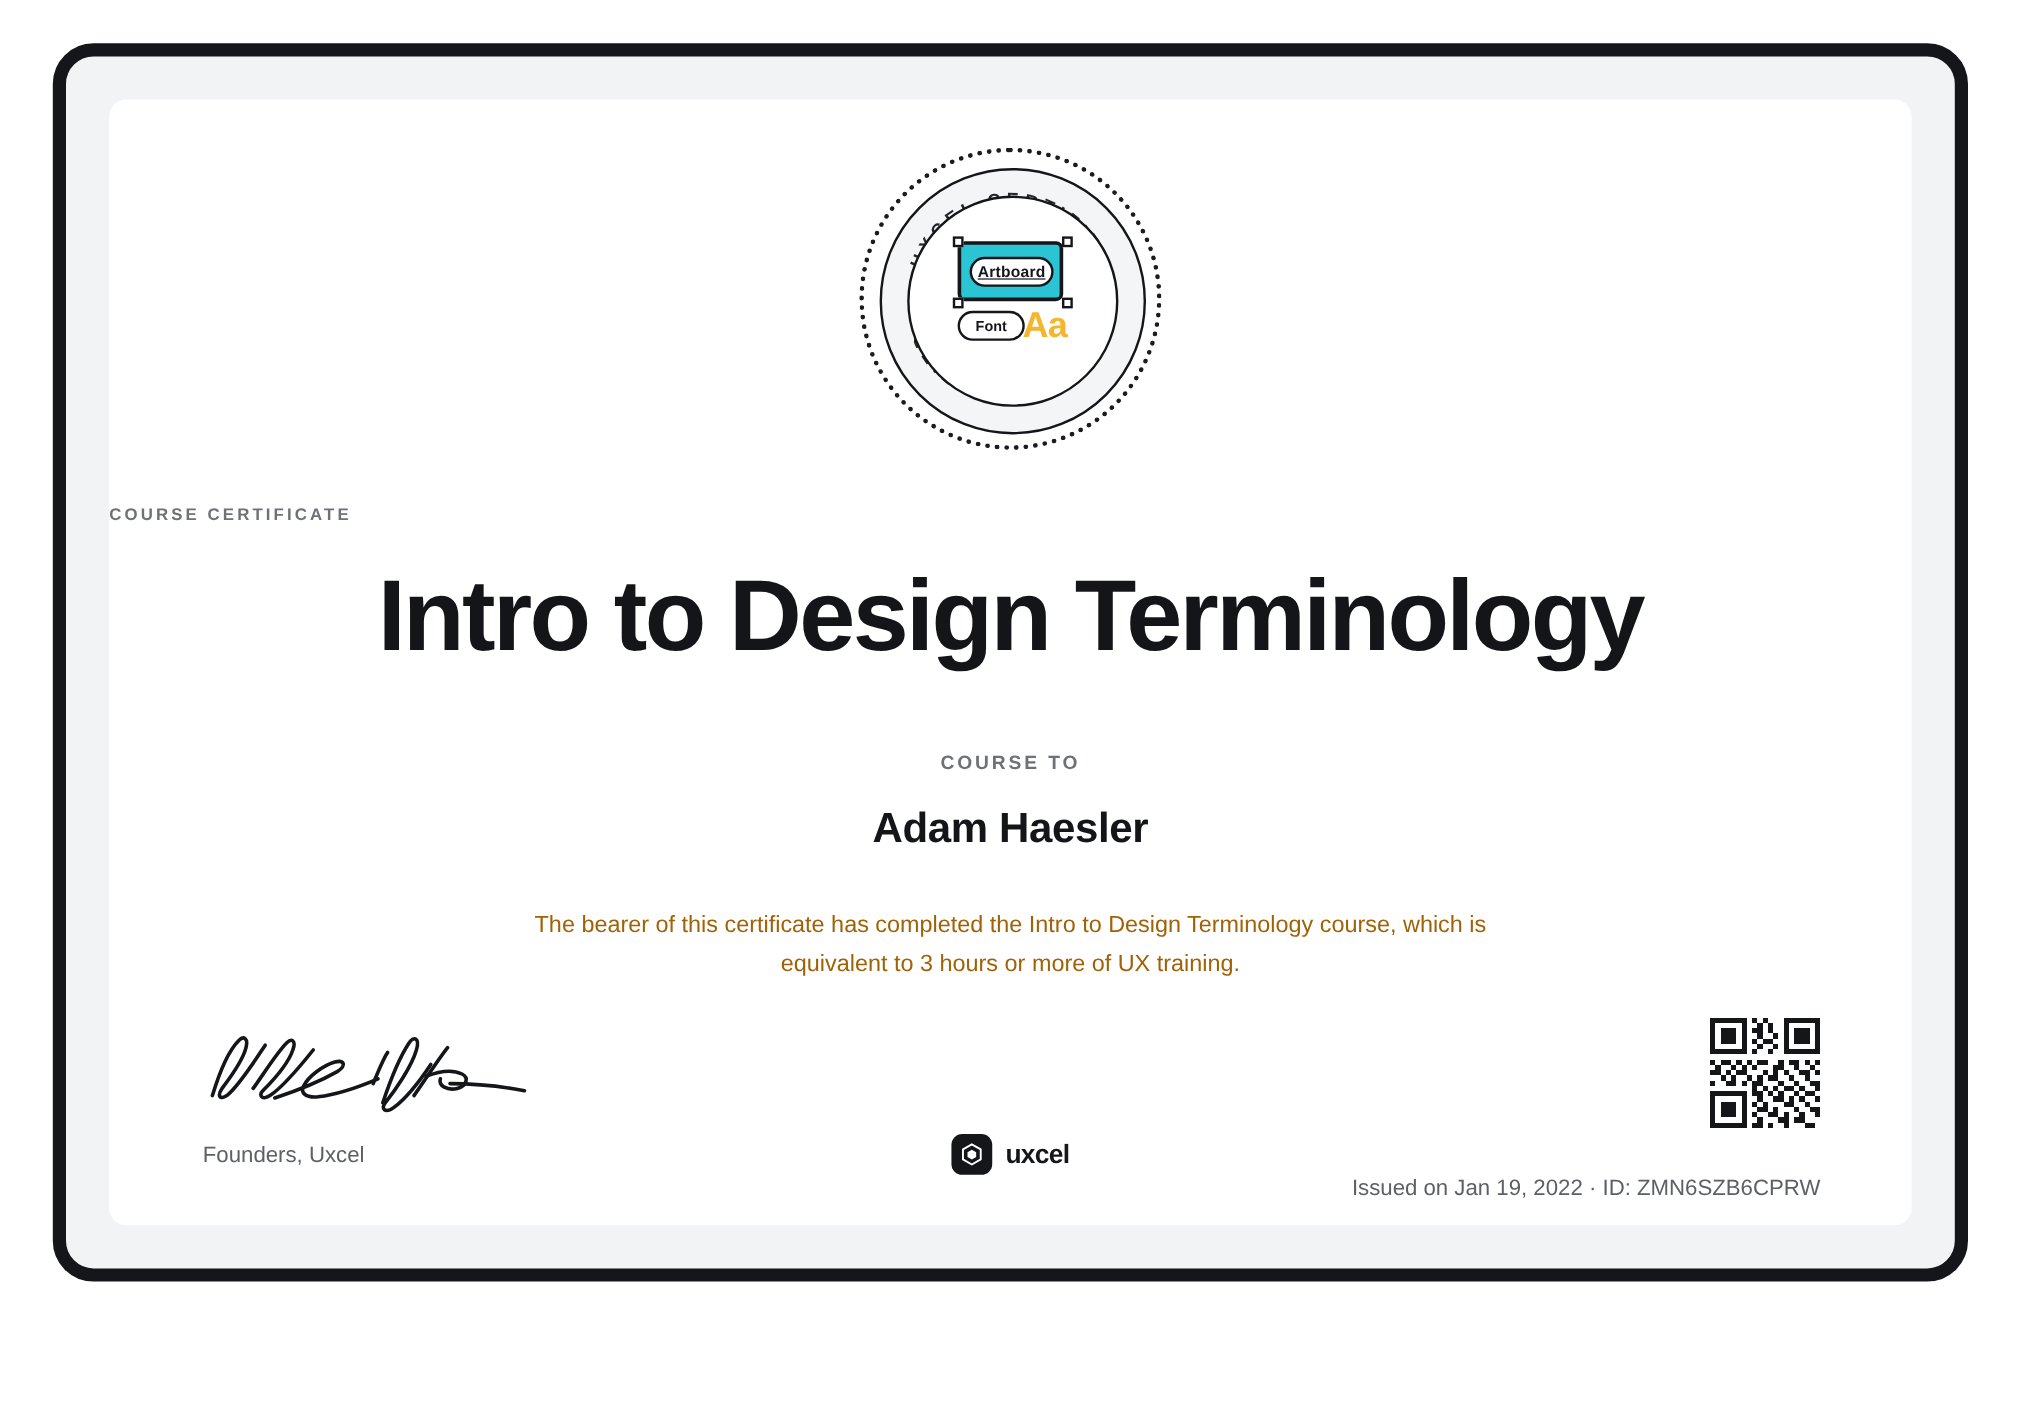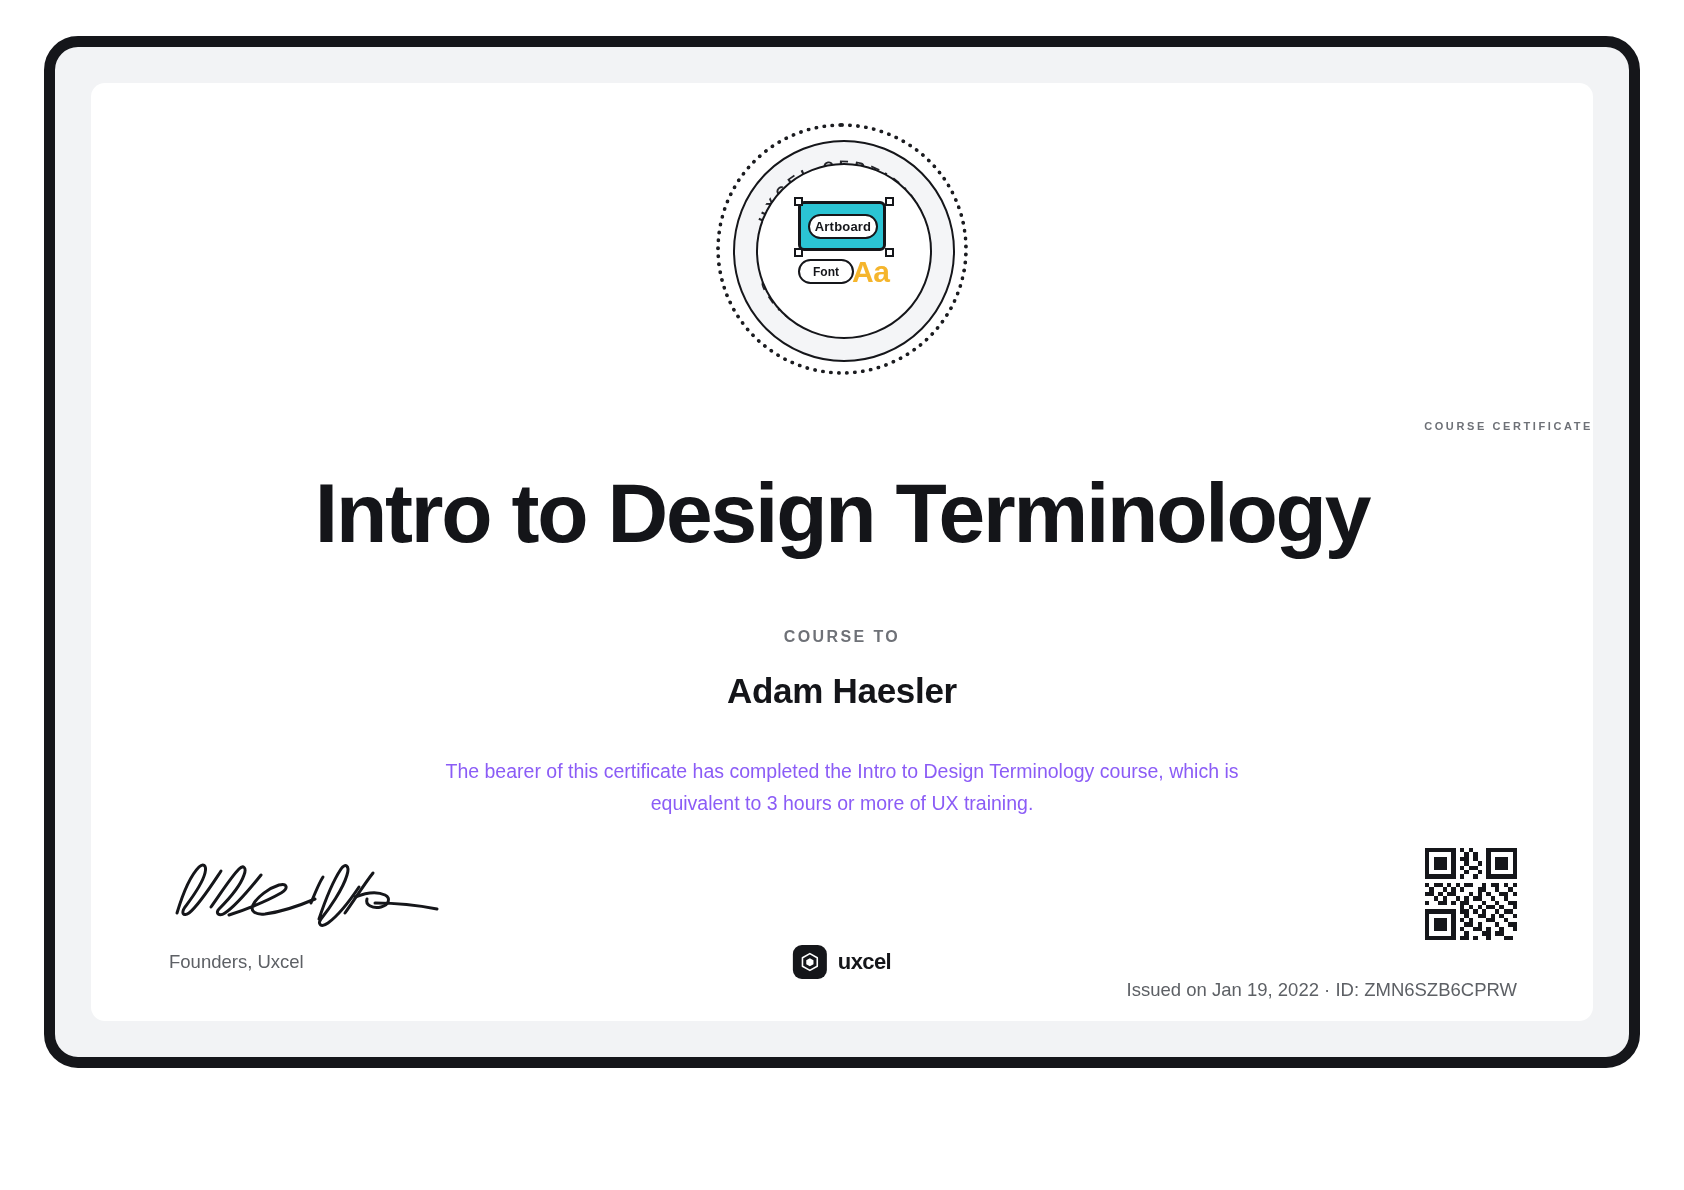--- a/index.html
+++ b/index.html
@@ -123,20 +123,21 @@
     align-items: center;
     justify-content: center;
     box-sizing: border-box;
   }
   .pill-artboard {
     left: 24px;
     top: 19px;
     width: 70px;
     height: 25px;
     letter-spacing: .2px;
+    text-decoration: underline;
   }
   .pill-font {
     left: 14px;
     top: 64px;
     width: 56px;
     height: 25px;
     font-size: 12px;
   }
   .aa-mark {
     position: absolute;
@@ -148,22 +149,22 @@
     line-height: 1;
     letter-spacing: -0.5px;
   }
 
   
   .kicker {
     position: absolute;
     top: 337px;
     left: 0;
     right: 0;
-    text-align: right;
-    font-size: 11px;
+    text-align: left;
+    font-size: 14px;
     font-weight: bold;
     letter-spacing: 2.6px;
     color: #6e7177;
   }
   .course-title {
     position: absolute;
     top: 385px;
     left: 40px;
     right: 40px;
     text-align: center;
@@ -197,21 +198,21 @@
   }
   .description {
     position: absolute;
     top: 673px;
     left: 50%;
     transform: translateX(-50%);
     width: 820px;
     text-align: center;
     font-size: 19.5px;
     line-height: 1.62;
-    color: #8b5cf6;
+    color: #a16207;
   }
 
   
   .signature {
     position: absolute;
     left: 78px;
     top: 770px;
     width: 290px;
     height: 80px;
   }

